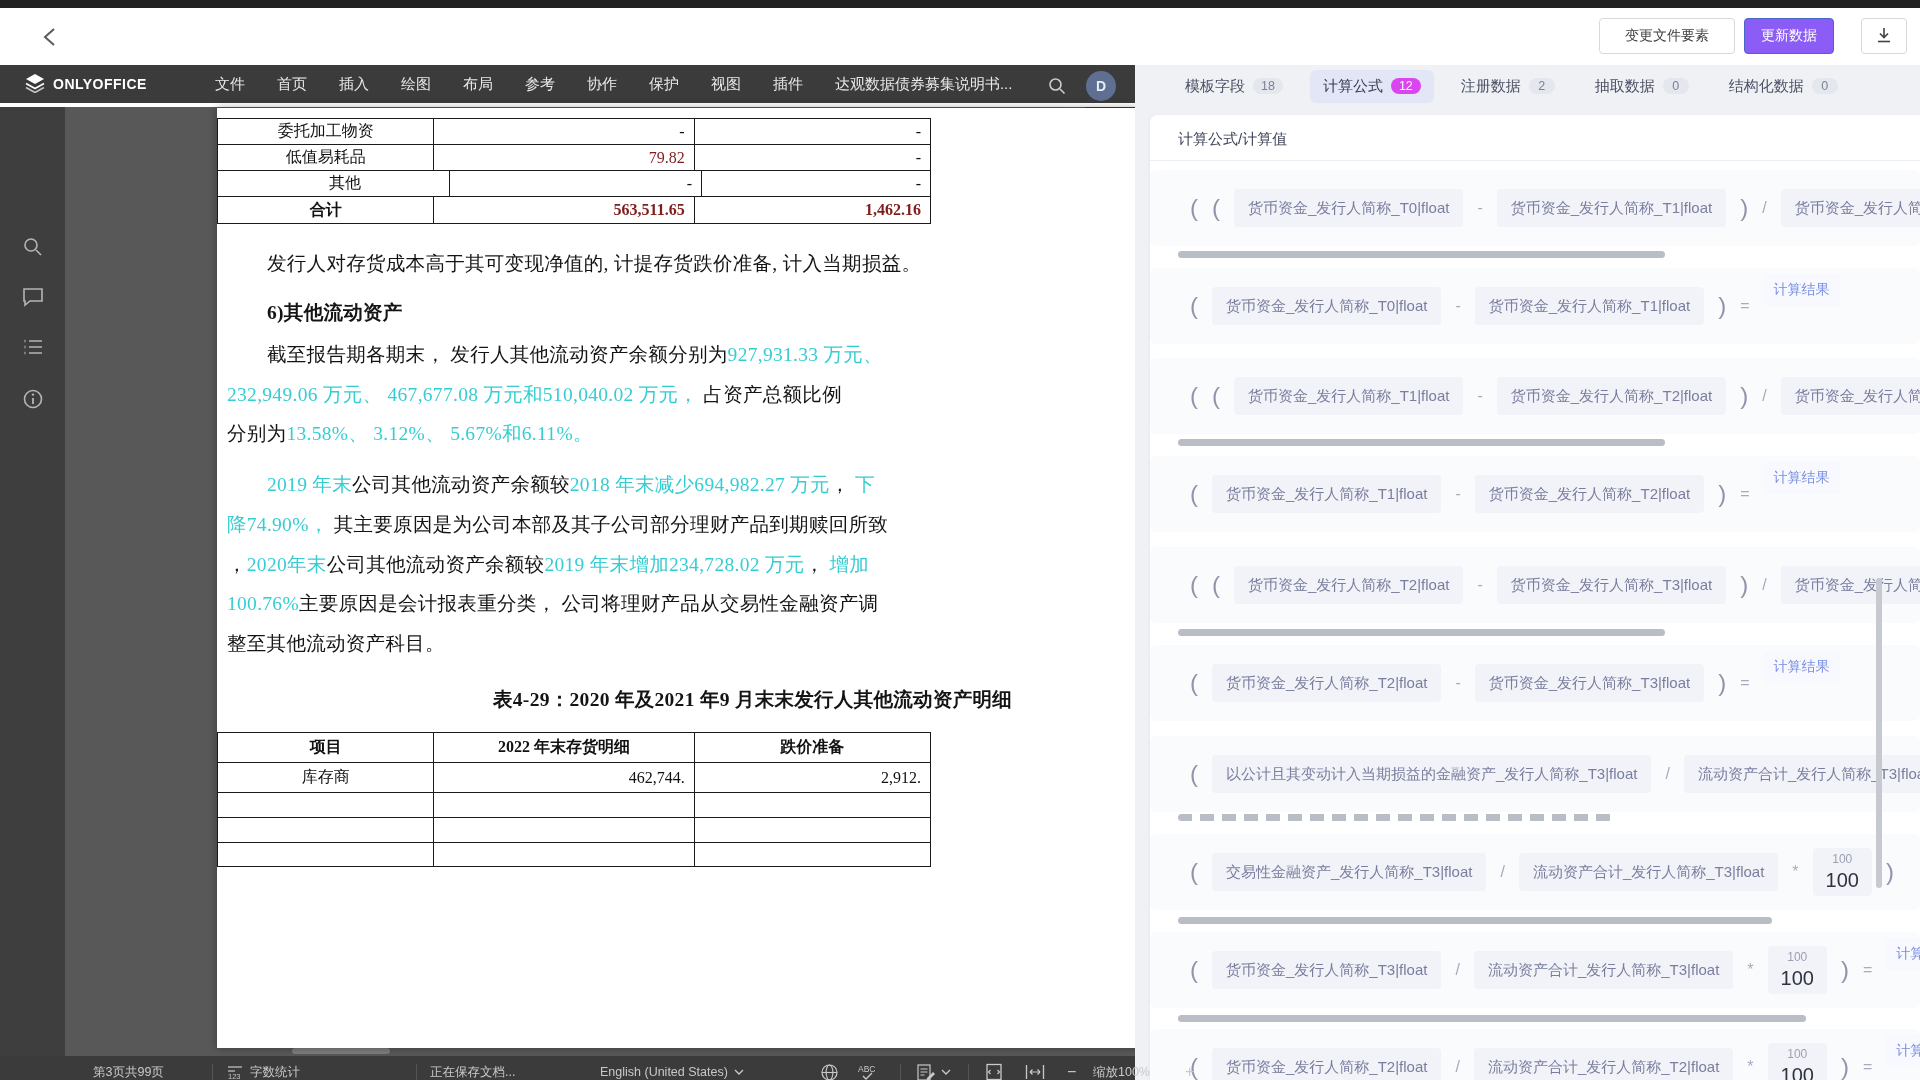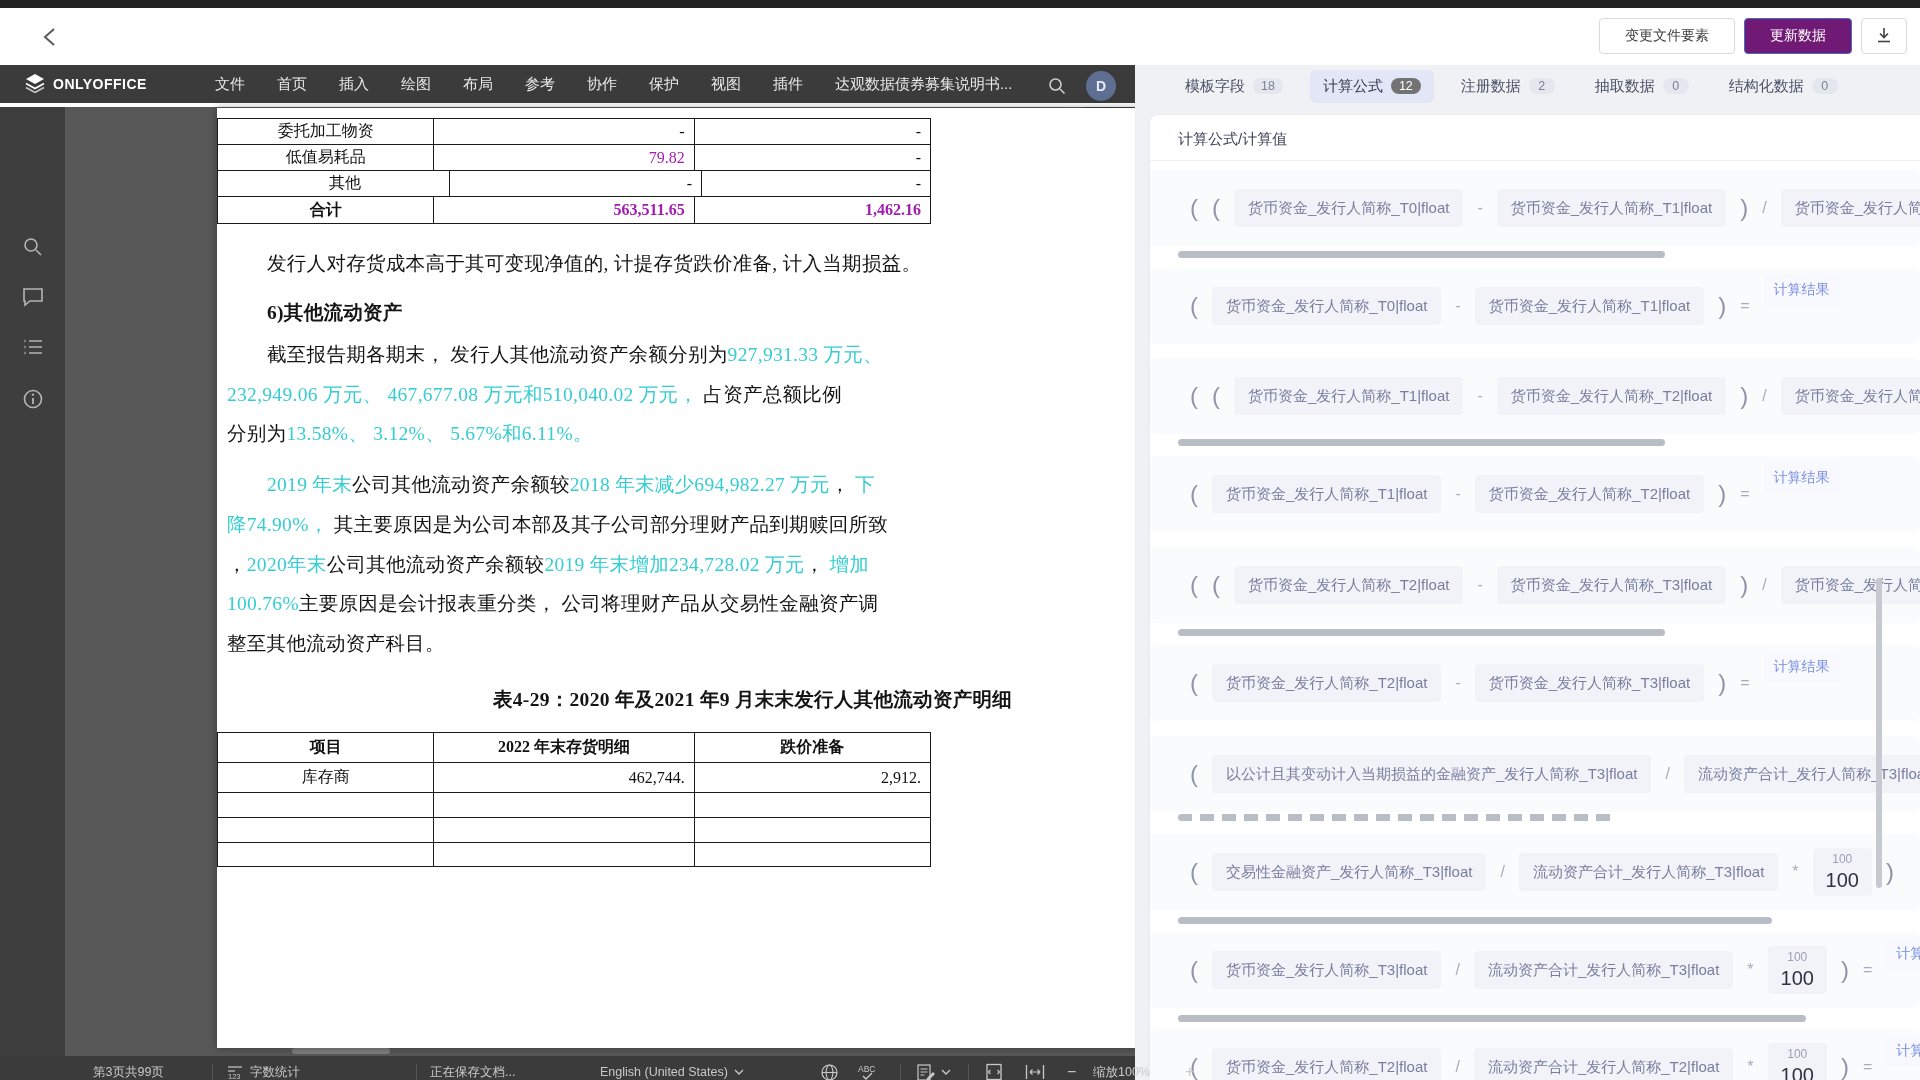--- a/index.html
+++ b/index.html
@@ -6,21 +6,21 @@
   #app{position:relative;width:1920px;height:1080px;overflow:hidden;background:#fff;
        font-family:"Liberation Sans","DejaVu Sans",sans-serif;margin-top:8px;}
   .abs{position:absolute;}
 
   
   #topbar{left:0;top:0;width:1920px;height:57px;background:#fff;border-bottom:1px solid #ececec;}
   #back-btn{left:38px;top:16px;width:26px;height:26px;cursor:pointer;}
   .tb-btn{top:10px;height:36px;border-radius:4px;display:flex;align-items:center;justify-content:center;
           font-size:14px;box-sizing:border-box;}
   #btn-change{left:1599px;width:136px;background:#fff;border:1px solid #d9d9d9;color:#404040;}
-  #btn-update{left:1744px;width:108px;background:#701a75;color:#fff;border:1px solid #4868c7;font-family:Liberation Serif, serif;}
+  #btn-update{left:1744px;width:90px;background:#8b5cf6;color:#fff;border:1px solid #4868c7;font-family:Liberation Serif, serif;}
   #btn-download{left:1861px;width:46px;background:#fff;border:1px solid #d9d9d9;color:#444;}
 
   
   #menubar{left:0;top:57px;width:1135px;height:38px;background:#3b3b3b;display:flex;align-items:center;}
   #logo{display:flex;align-items:center;gap:7px;margin-left:24px;color:#fff;font-weight:bold;
         font-size:14px;letter-spacing:.5px;}
   #menu-items{display:flex;align-items:center;margin-left:52px;}
   .menu-item{color:#e9e9e9;font-size:15px;padding:0 16px;height:42px;line-height:42px;cursor:pointer;white-space:nowrap;}
   #mb-search{left:1046px;top:67px;width:22px;height:22px;}
   #avatar{left:1086px;top:63px;width:30px;height:30px;border-radius:50%;background:#5f6f94;color:#e8ecf5;
@@ -44,38 +44,38 @@
   
   #page{left:217px;top:100px;width:1001px;height:940px;background:#fff;
         font-family:"Liberation Serif","DejaVu Serif",serif;box-shadow:0 0 8px rgba(0,0,0,.35);}
   .doctable{position:absolute;left:0;width:714px;border:1px solid #1b1b1b;box-sizing:border-box;}
   .trow{display:flex;border-bottom:1px solid #1b1b1b;box-sizing:border-box;}
   .trow:last-child{border-bottom:none;}
   .tcell{box-sizing:border-box;border-right:1px solid #1b1b1b;display:flex;align-items:center;font-size:16px;color:#111;}
   .tcell:last-child{border-right:none;}
   .tc-label{justify-content:center;}
   .tc-num{justify-content:flex-end;padding-right:9px;}
-  .tv{color:#a21caf;}
+  .tv{color:#7f1d1d;}
   .trow.bold{font-weight:bold;}
   .trow.head{font-weight:bold;}
   .docline{position:absolute;white-space:nowrap;font-size:19.5px;color:#141414;transform:translateY(-50%);
            letter-spacing:.3px;}
   .docline .cy{color:#35cdd2;}
   .docline.bold{font-weight:bold;}
 
   
   #panel{left:1135px;top:57px;width:785px;height:1023px;background:#eff1f4;}
   #tabs{position:absolute;left:1172px;top:57px;height:42px;display:flex;align-items:center;gap:14px;}
   .tab{display:flex;align-items:center;gap:8px;padding:7px 13px;border-radius:6px;cursor:pointer;}
   .tab .tl{font-size:15px;color:#4b5065;white-space:nowrap;}
   .tab .bd{min-width:10px;padding:1px 8px;border-radius:10px;background:#e5e7ee;color:#7b8095;
            font-size:12.5px;text-align:center;}
   .tab.active{background:#e2e6f6;}
   .tab.active .tl{color:#363b52;}
-  .tab.active .bd{background:#737373;color:#fff;}
+  .tab.active .bd{background:#d946ef;color:#fff;}
 
   #panel-card{left:1150px;top:107px;width:770px;height:973px;background:#fff;border-radius:8px 0 0 0;
               box-shadow:0 1px 4px rgba(0,0,0,.05);}
   #panel-header{position:absolute;left:1178px;top:122px;font-size:15px;color:#3d4258;}
   #panel-hdiv{position:absolute;left:1150px;top:152px;width:770px;height:1px;background:#edeef3;}
 
   .frow{position:absolute;left:1150px;width:770px;height:76px;background:#fafbfd;border-radius:6px;
         display:flex;align-items:center;gap:14px;padding-left:40px;box-sizing:border-box;overflow:visible;}
   .tok-par{font-size:24px;color:#8f94ab;font-weight:300;flex:0 0 auto;}
   .tok-op{font-size:16px;color:#a6abbf;flex:0 0 auto;}

